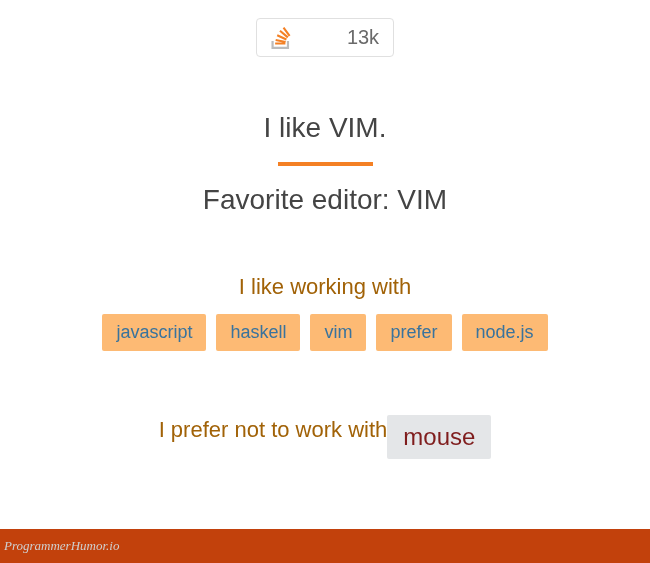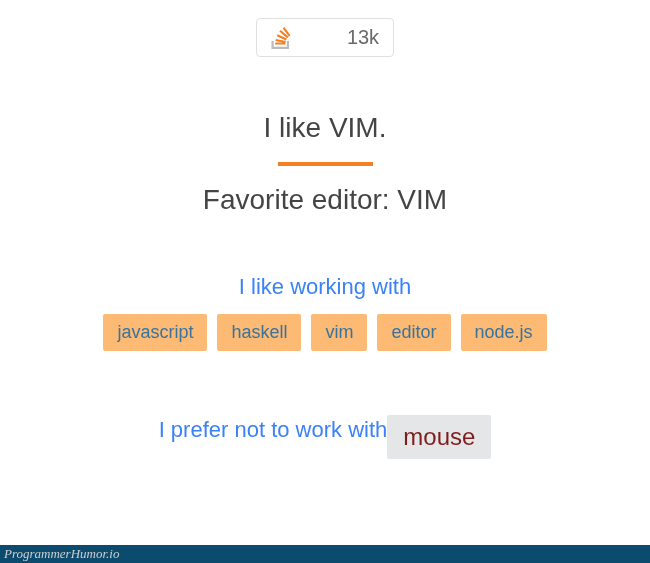--- a/index.html
+++ b/index.html
@@ -50,21 +50,21 @@
       margin-top: 18px;
     }
     .subhead {
       margin-top: 18px;
       font-size: 28px;
       color: #444;
       font-weight: 400;
     }
     .section-label {
       font-size: 22px;
-      color: #3b82f6;
+      color: #a16207;
       font-weight: 400;
     }
     .like-section {
       margin-top: 58px;
       display: flex;
       flex-direction: column;
       align-items: center;
     }
     .tag-row {
       margin-top: 14px;
@@ -93,22 +93,22 @@
       font-size: 24px;
       padding: 8px 16px;
       border-radius: 2px;
       cursor: pointer;
     }
     .footer {
       position: absolute;
       bottom: 0;
       left: 0;
       right: 0;
-      height: 18px;
-      background: #0c4a6e;
+      height: 34px;
+      background: #c2410c;
       color: #cfcfcf;
       font-family: "Times New Roman", serif;
       font-style: italic;
       font-size: 13px;
       padding-left: 4px;
       display: flex;
       align-items: center;
     }
   </style>
 </head>
@@ -129,21 +129,21 @@
 <div class="divider"></div>
 
 <h2 class="subhead">Favorite editor: VIM</h2>
 
 <div class="like-section">
   <div class="section-label">I like working with</div>
   <div class="tag-row">
     <span class="tag">javascript</span>
     <span class="tag">haskell</span>
     <span class="tag">vim</span>
-    <span class="tag">editor</span>
+    <span class="tag">prefer</span>
     <span class="tag">node.js</span>
   </div>
 </div>
 
 <div class="dislike-section">
   <div class="section-label">I prefer not to work with</div>
   <div class="tag-row">
     <span class="tag-muted">mouse</span>
   </div>
 </div>

